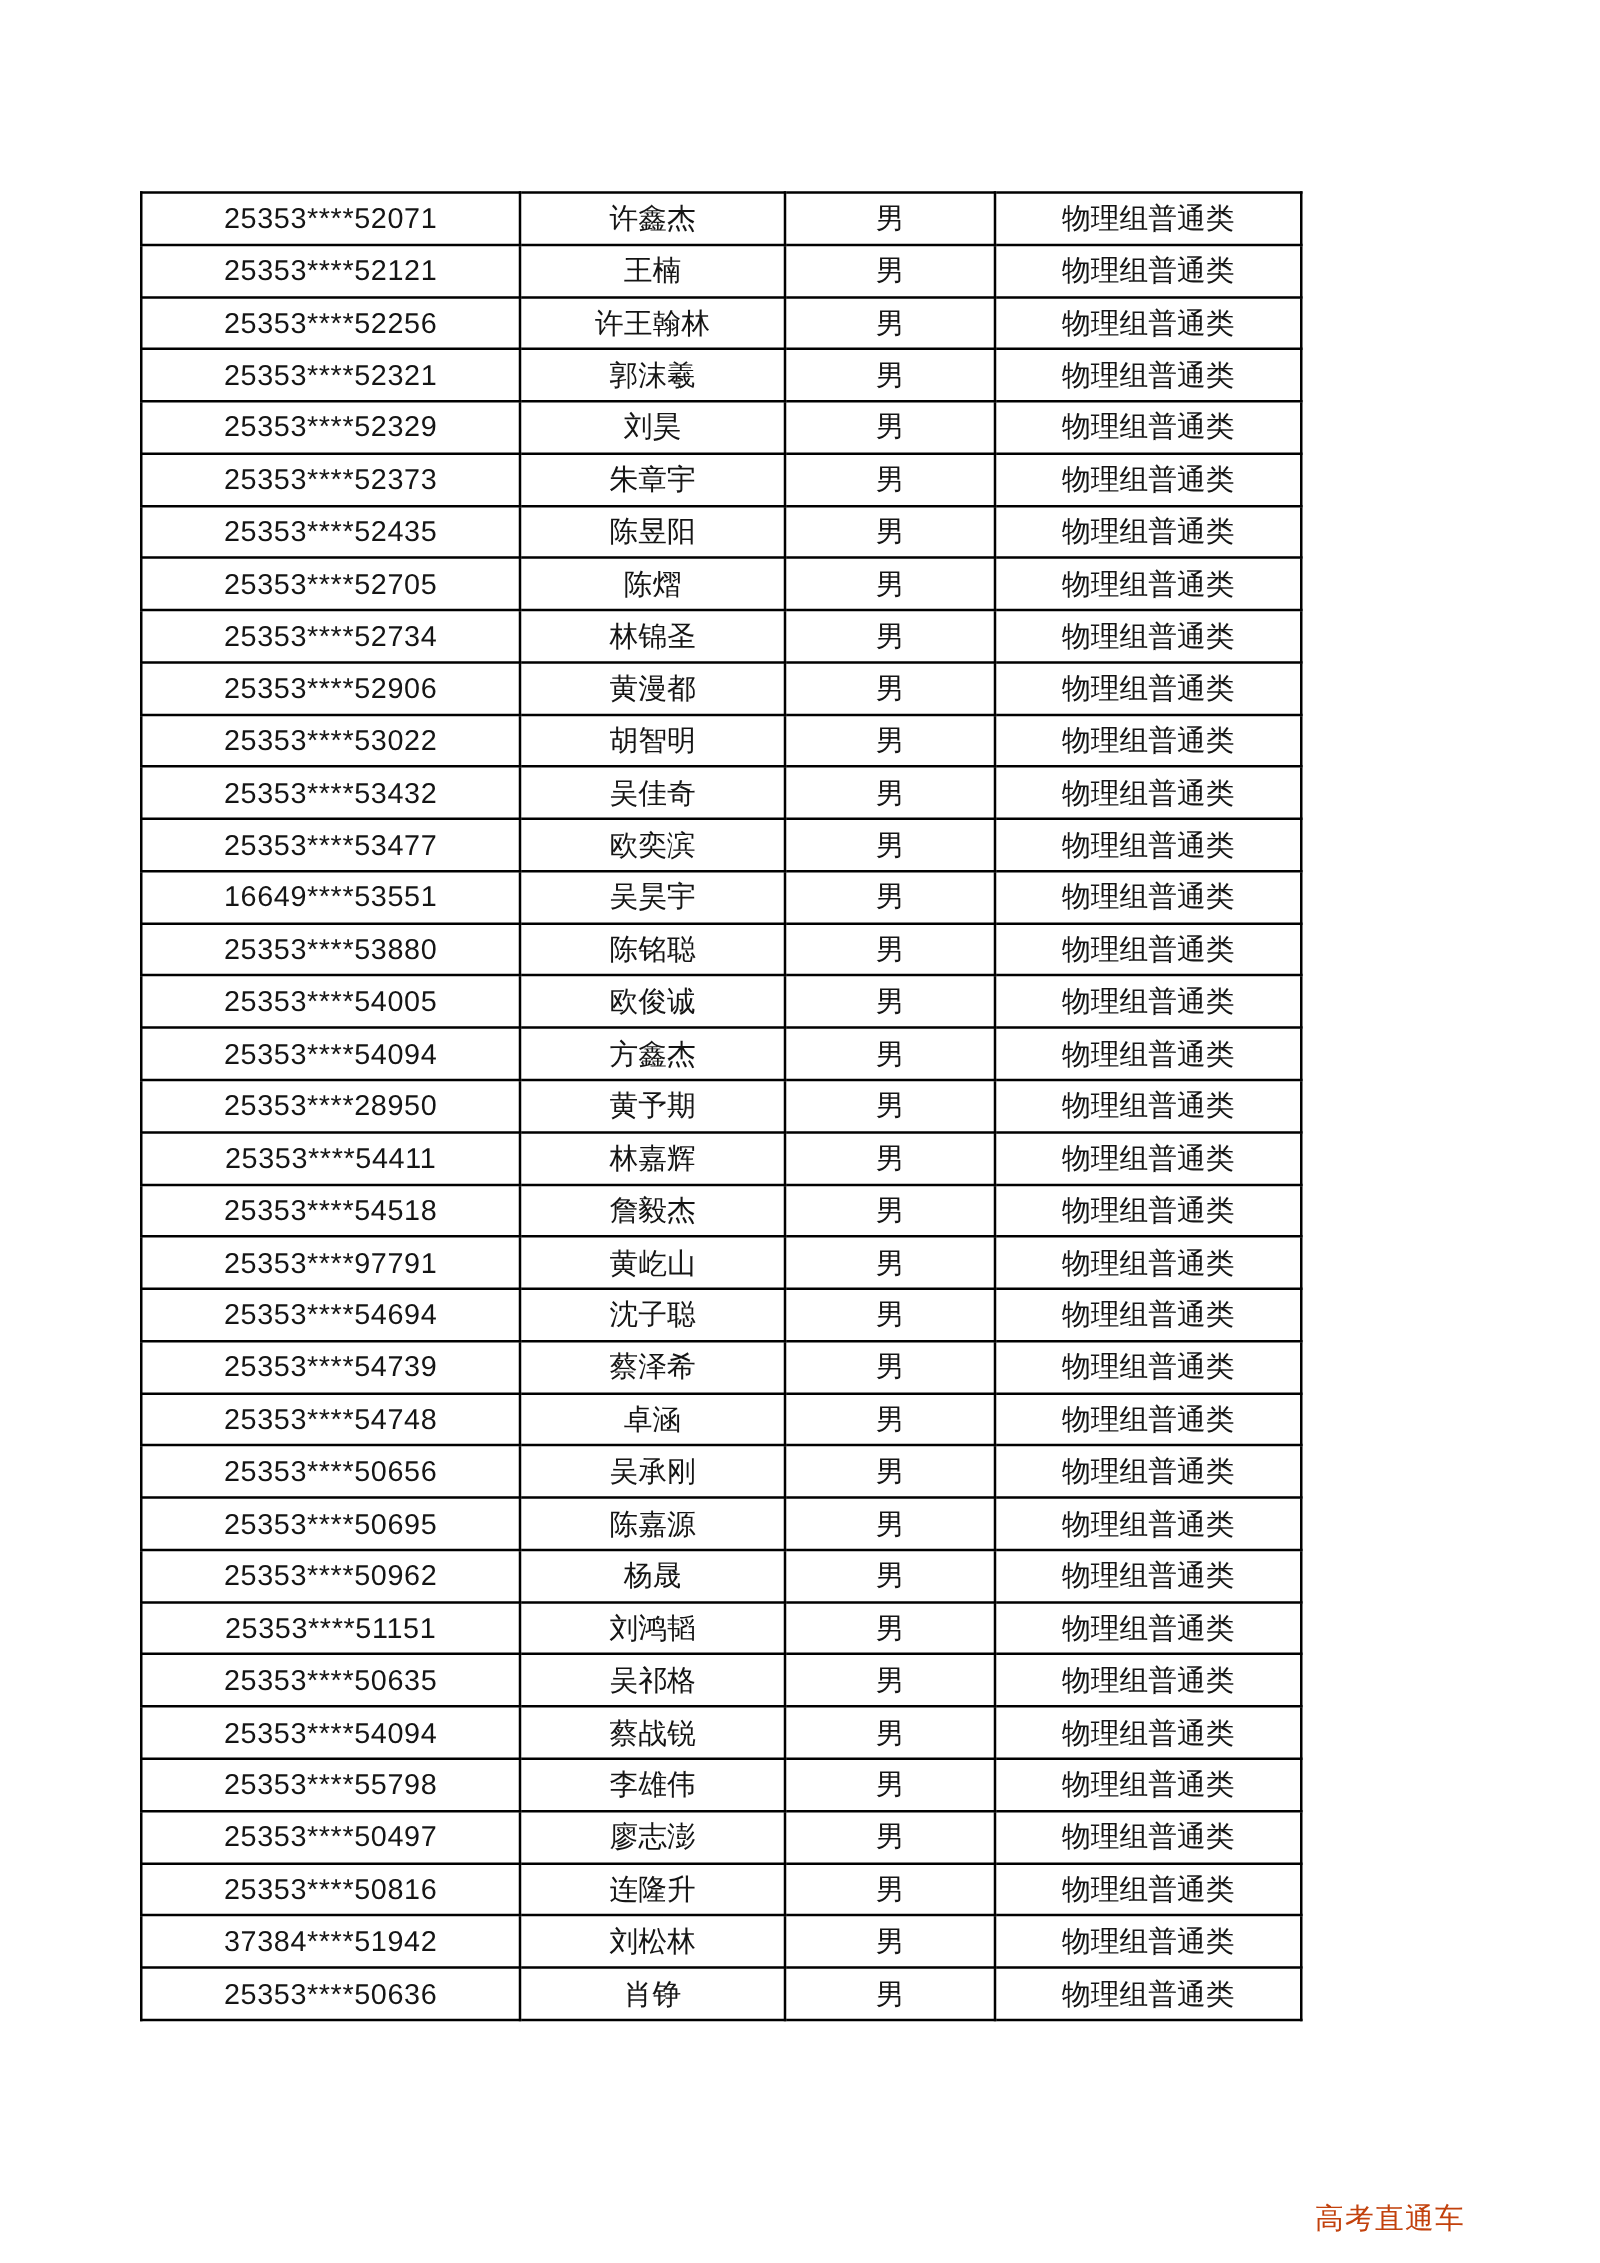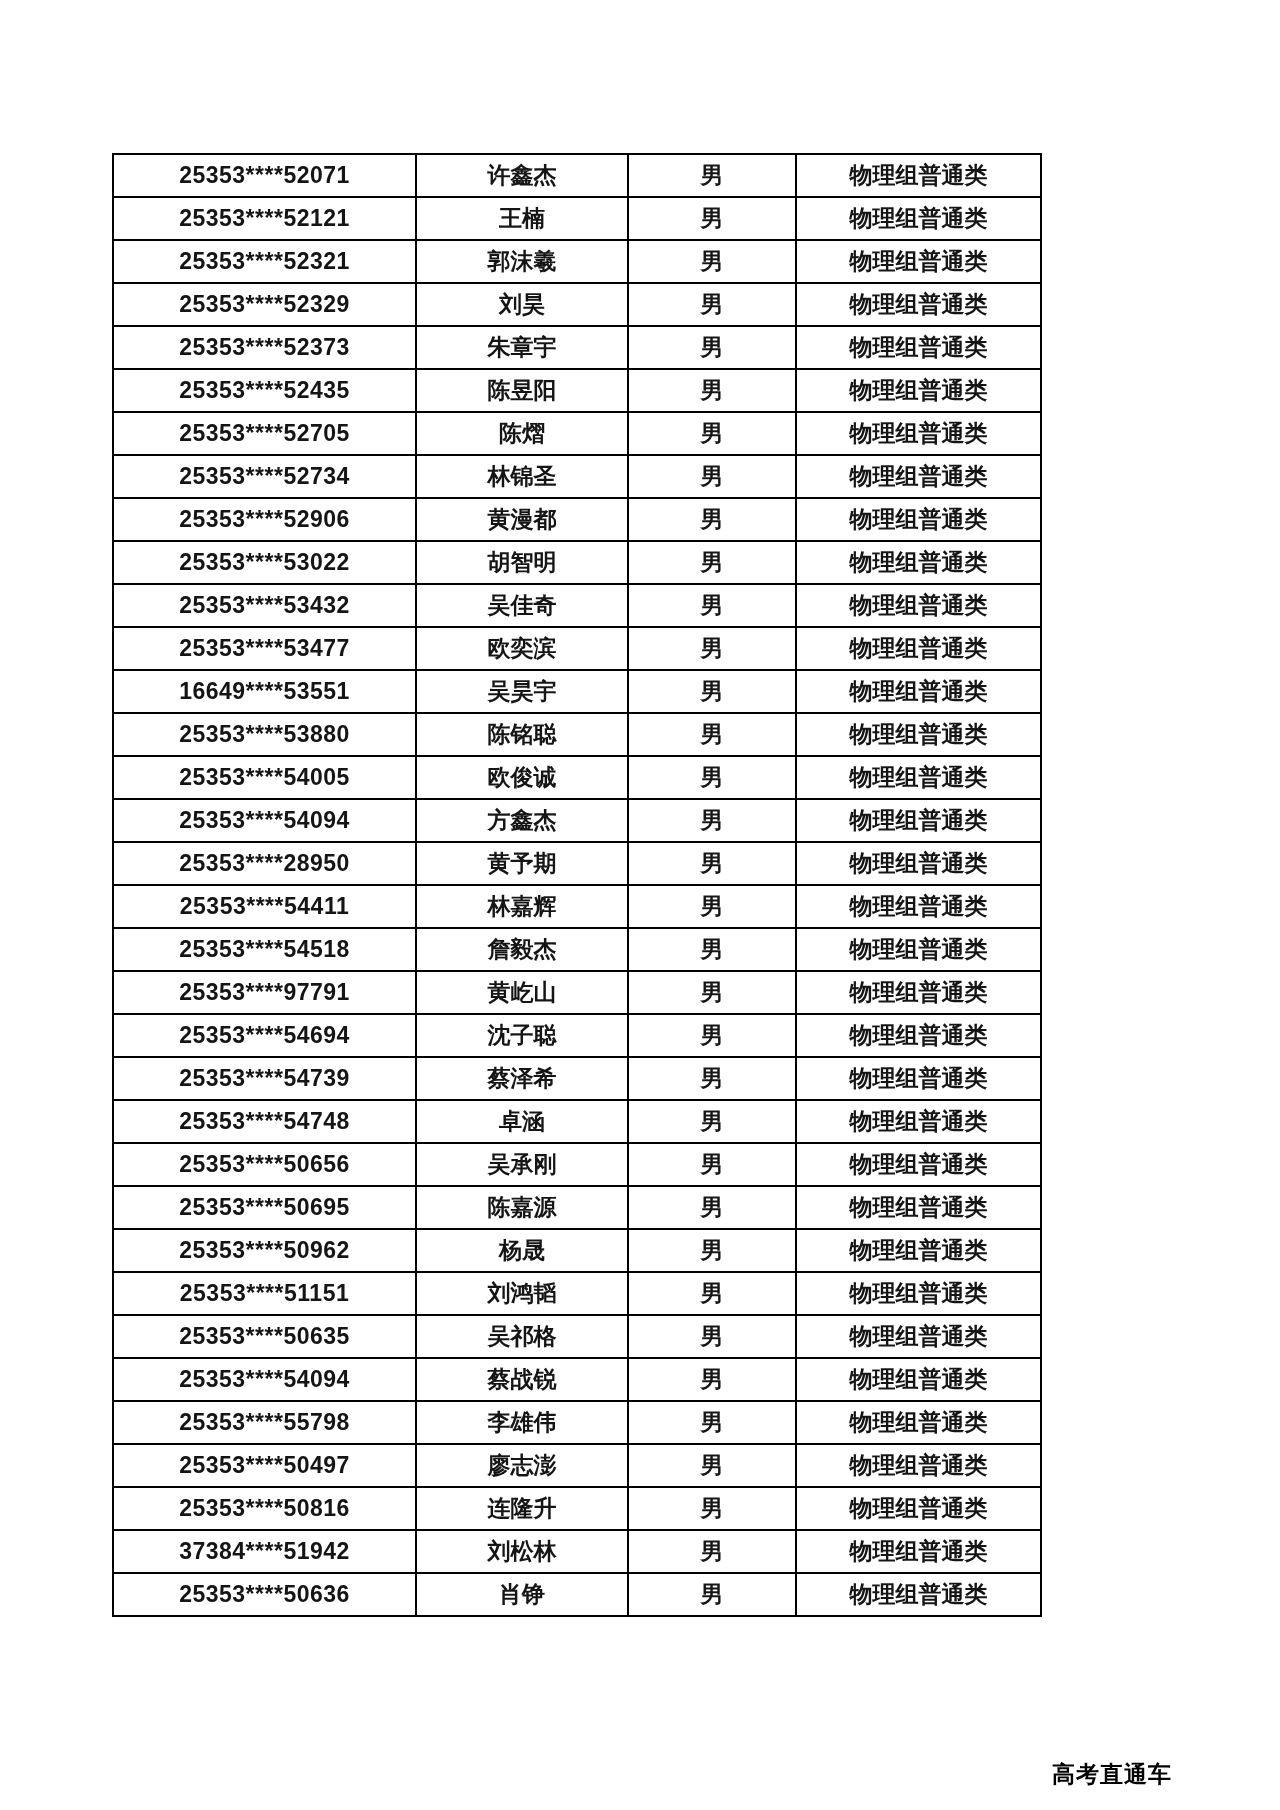--- a/index.html
+++ b/index.html
@@ -7,21 +7,20 @@
     padding: 0;
     background: #ffffff;
     font-family: "Liberation Sans", "DejaVu Sans", sans-serif;
   }
   .page {
     position: relative;
     width: 1200px;
     height: 1810px;
     background: #ffffff;
     overflow: hidden;
-    font-weight: bold;
   }
   table.roster {
     position: absolute;
     left: 112px;
     top: 153px;
     width: 920px;
     height: 1464px;
     border-collapse: collapse;
     table-layout: fixed;
   }
@@ -37,21 +36,21 @@
   }
   td.col-id       { width: 301px; letter-spacing: 0.5px; }
   td.col-name     { width: 210px; border-radius: 17px; }
   td.col-gender   { width: 166px; }
   td.col-category { width: 243px; }
   .watermark {
     position: absolute;
     top: 1759px;
     right: 28px;
     font-size: 23px;
-    color: #000000;
+    color: #c2410c;
     letter-spacing: 1px;
   }
 </style>
 </head>
 <body>
 
 <div class="page">
 
   <table class="roster">
     <tbody>
@@ -61,20 +60,26 @@
           <td class="col-gender">男</td>
           <td class="col-category">物理组普通类</td>
         </tr>
         <tr>
           <td class="col-id">25353****52121</td>
           <td class="col-name">王楠</td>
           <td class="col-gender">男</td>
           <td class="col-category">物理组普通类</td>
         </tr>
         <tr>
+          <td class="col-id">25353****52256</td>
+          <td class="col-name">许王翰林</td>
+          <td class="col-gender">男</td>
+          <td class="col-category">物理组普通类</td>
+        </tr>
+        <tr>
           <td class="col-id">25353****52321</td>
           <td class="col-name">郭沫羲</td>
           <td class="col-gender">男</td>
           <td class="col-category">物理组普通类</td>
         </tr>
         <tr>
           <td class="col-id">25353****52329</td>
           <td class="col-name">刘昊</td>
           <td class="col-gender">男</td>
           <td class="col-category">物理组普通类</td>

